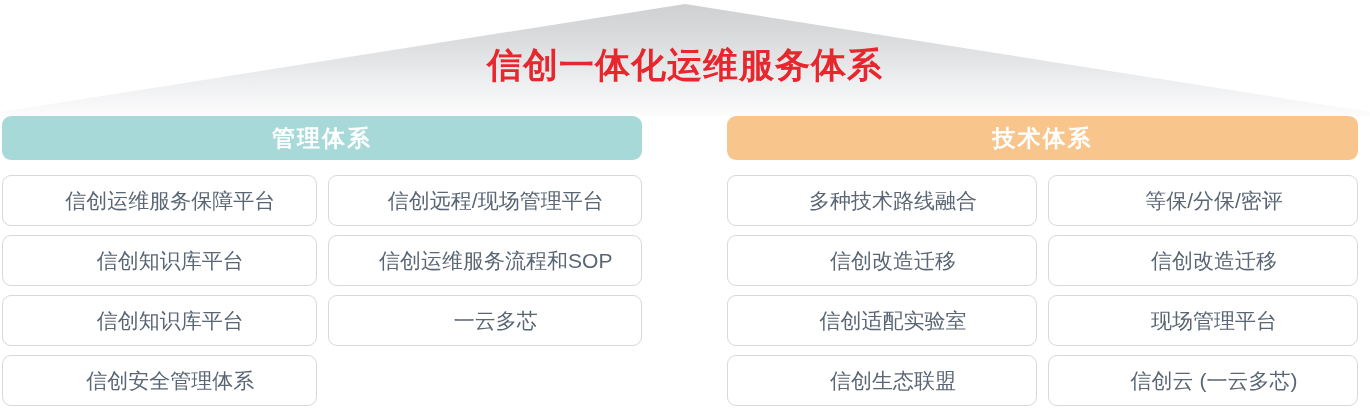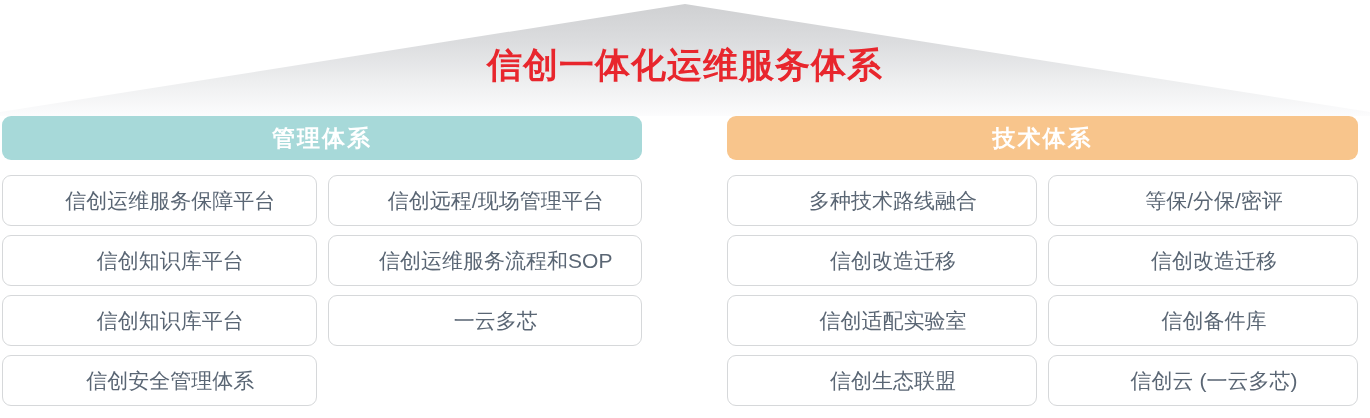--- a/index.html
+++ b/index.html
@@ -119,17 +119,17 @@
 </div>
 
 <div class="panel" id="panel-technical">
   <div class="panel-header">技术体系</div>
   <div class="panel-grid">
     <div class="cell">多种技术路线融合</div>
     <div class="cell">等保/分保/密评</div>
     <div class="cell">信创改造迁移</div>
     <div class="cell">信创改造迁移</div>
     <div class="cell">信创适配实验室</div>
-    <div class="cell">信创备件库</div>
+    <div class="cell">现场管理平台</div>
     <div class="cell">信创生态联盟</div>
     <div class="cell">信创云 (一云多芯)</div>
   </div>
 </div>
 
 </body></html>

